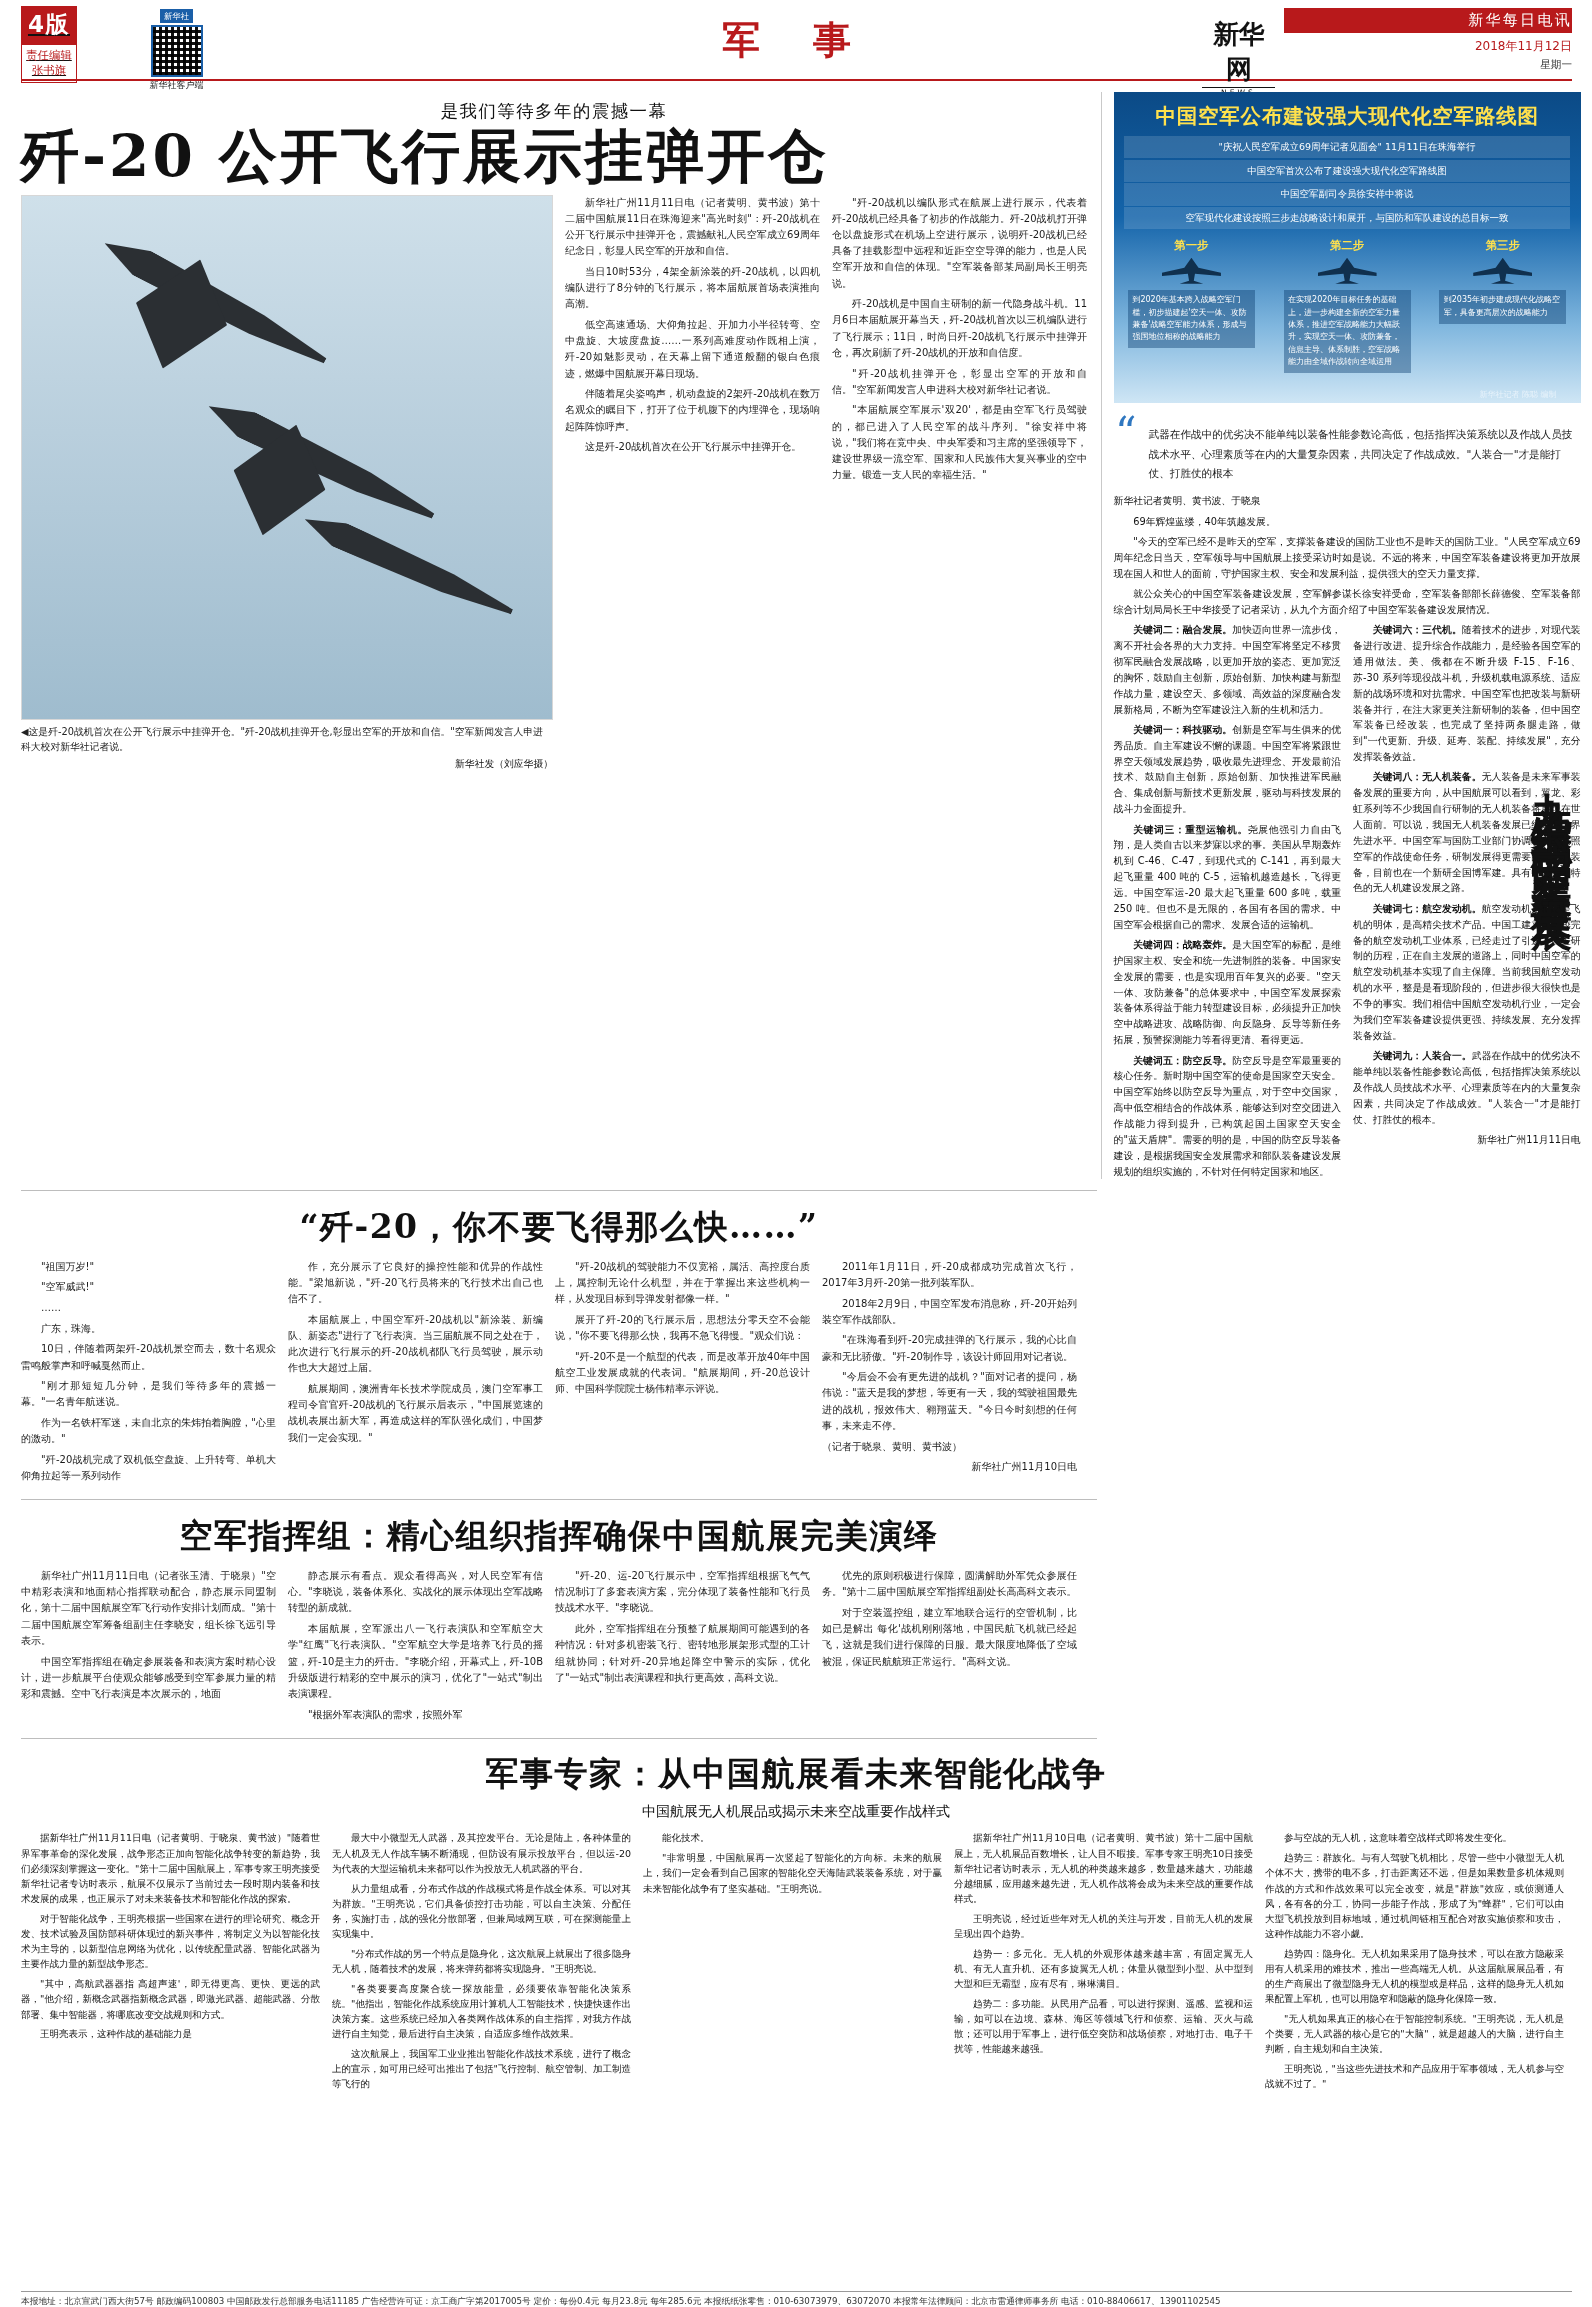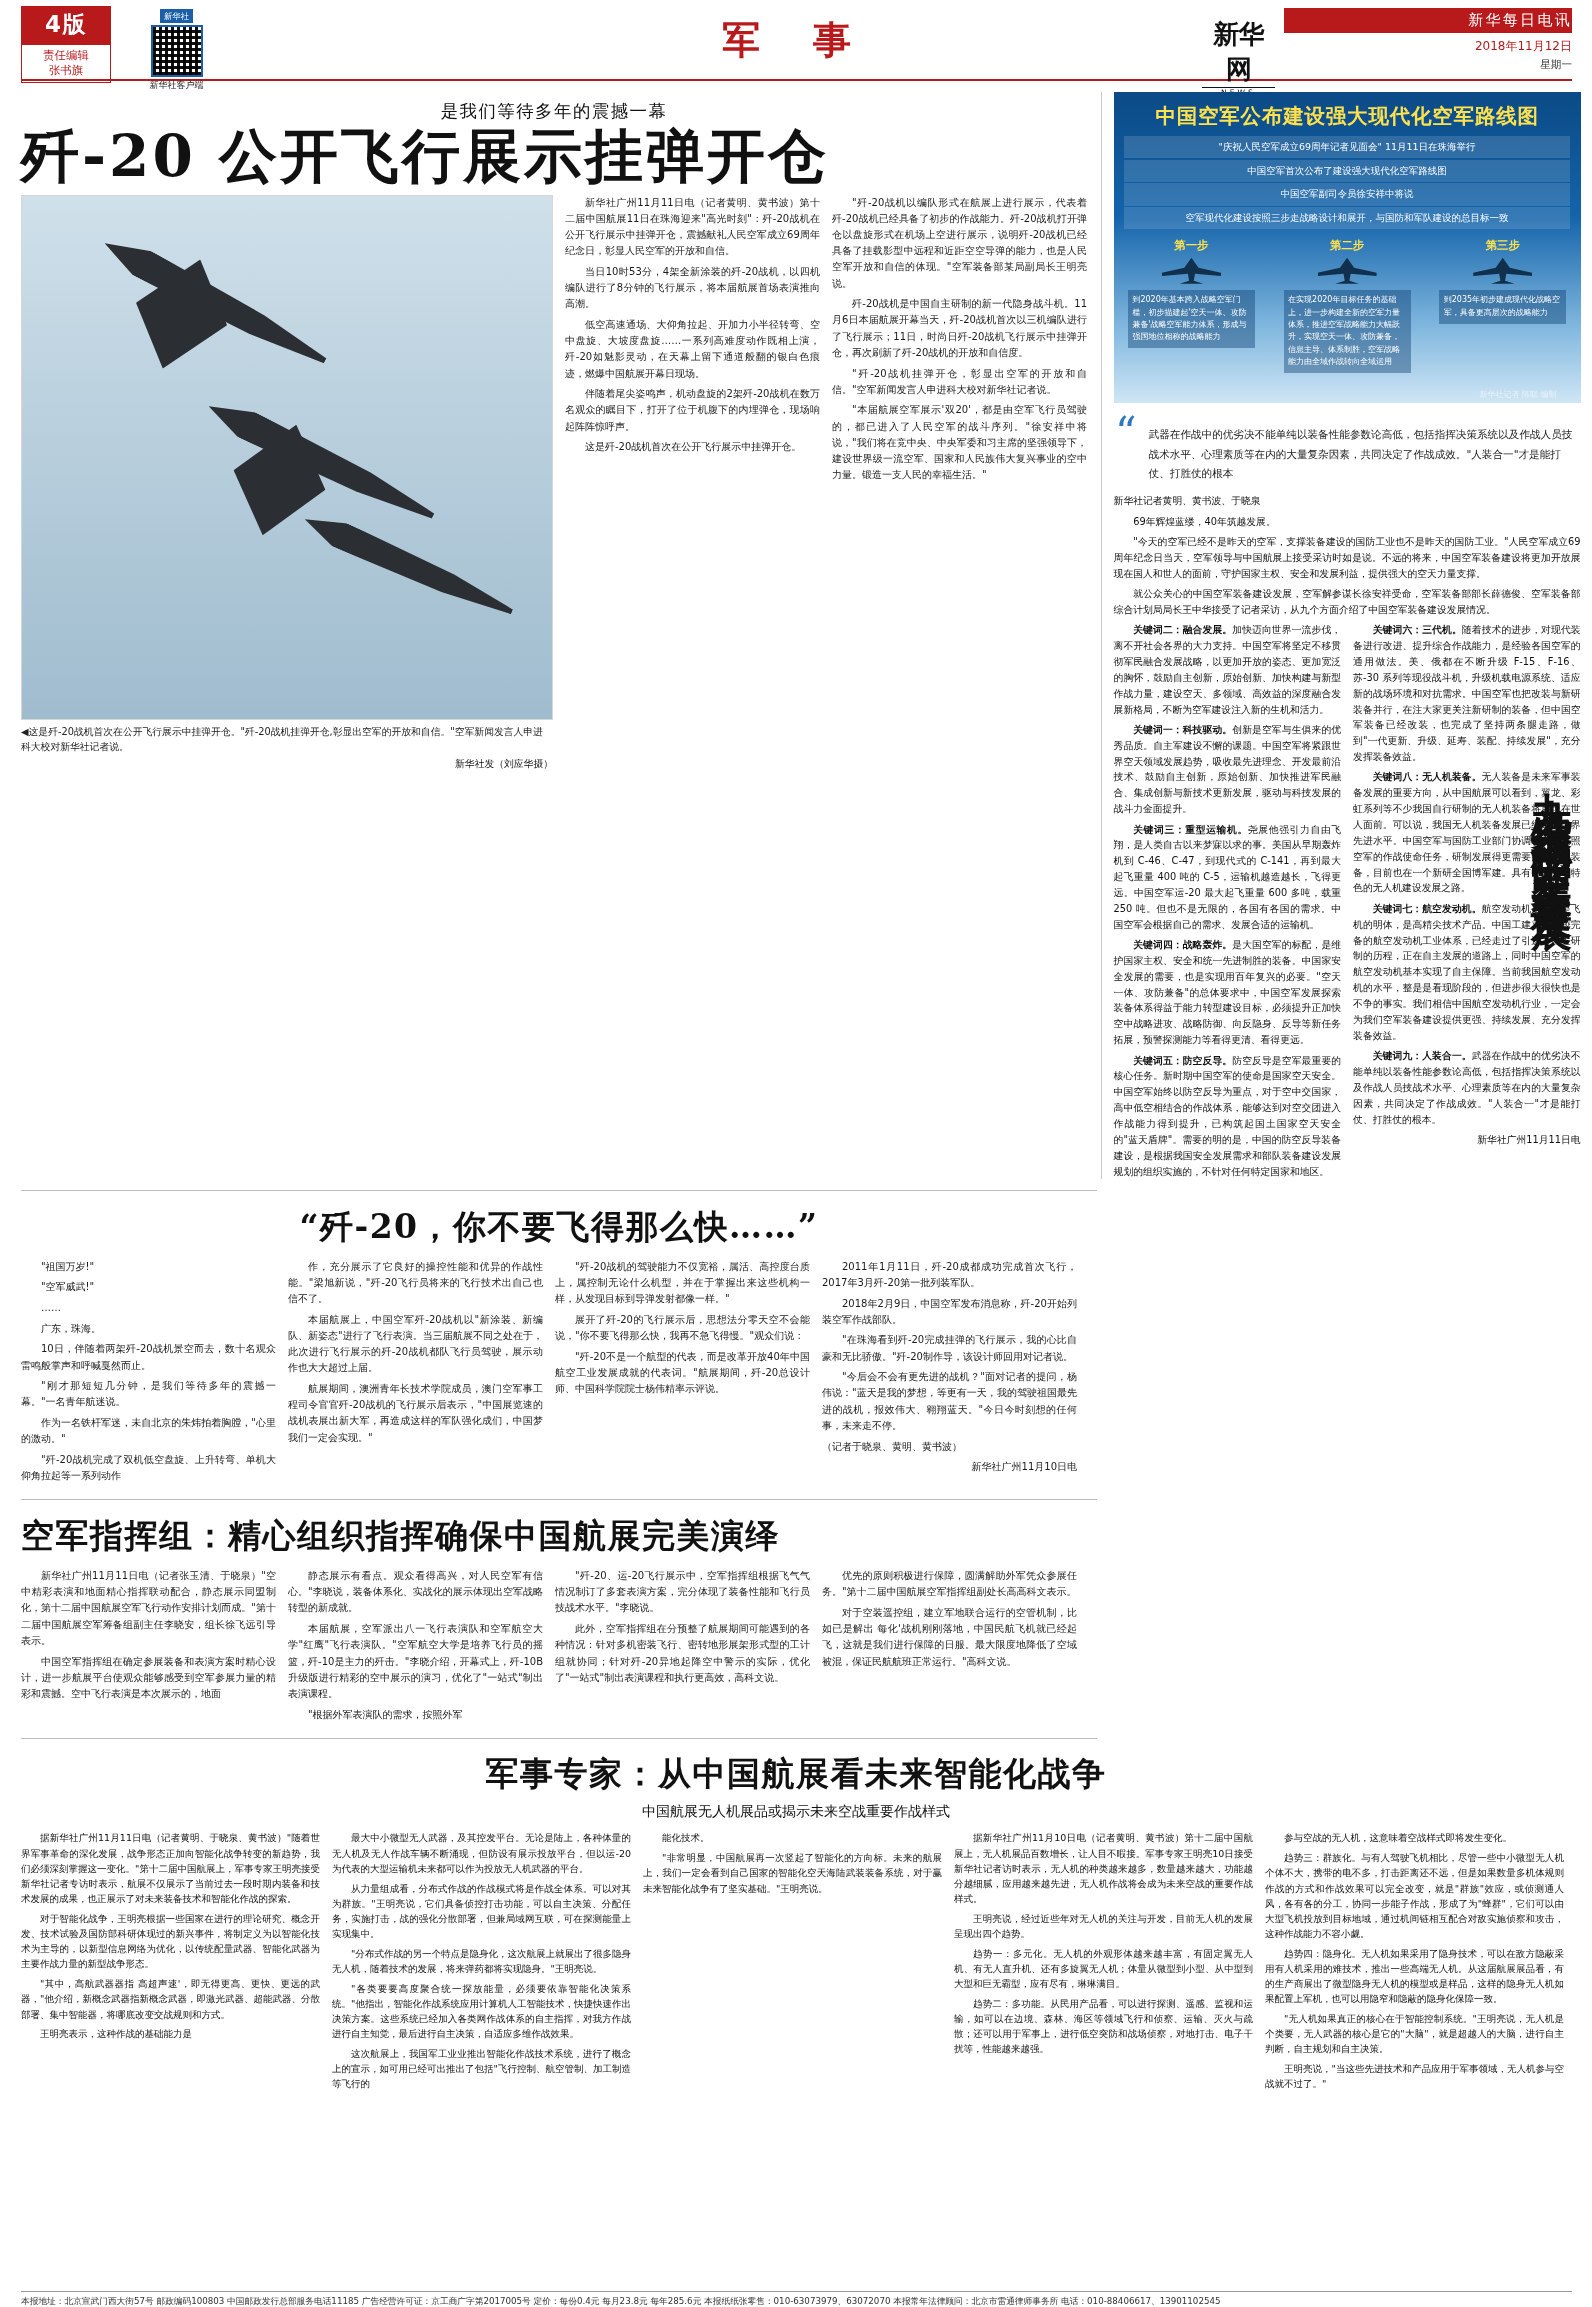--- a/index.html
+++ b/index.html
@@ -1,21 +1,21 @@
 <!DOCTYPE html>
 <html style="font-size:12px"><head>
 <meta charset="utf-8">
 <style>
   html,body{margin:0;padding:0;background:#fff;}
   body{width:1593px;height:2307px;font-family:"DejaVu Sans","Liberation Sans",sans-serif;color:#111;}
   .page{position:relative;width:1593px;height:2307px;box-sizing:border-box;padding:0;}
 
   
   .masthead{position:relative;height:70px;border-bottom:2.3px solid #b8191b;margin:9px 21px 0 21px;}
-  .pagebadge{position:absolute;left:0;top:-3px;width:90px;}
+  .pagebadge{position:absolute;left:0;top:-3px;width:56px;text-decoration:underline;}
   .pagebadge .num{background:#b8191b;color:#fff;font-size:23px;font-weight:bold;text-align:center;padding:3px 0 3.8px 0;letter-spacing:1.5px;}
   .pagebadge .ed{border:0.8px solid #b8191b;color:#b8191b;font-size:11.4px;text-align:center;line-height:1.35;padding:3px 0 3.8px 0;}
   .qrwrap{position:absolute;left:114px;top:-1.5px;width:83px;text-align:center;}
   .qrimg{width:48px;height:48px;margin:0 auto;background:
     repeating-linear-gradient(0deg,#111 0 3px,#fff 3px 6px),
     repeating-linear-gradient(90deg,#111 0 3px,transparent 3px 6px);
     background-blend-mode:multiply;border:2.3px solid #1a5fa8;}
   .qrcap{font-size:9px;color:#222;margin-top:2.3px;}
   .qrtop{font-size:8.3px;color:#fff;background:#1a5fa8;display:inline-block;padding:1.5px 4.5px;margin-bottom:1.5px;}
   .mh-title{position:absolute;left:0;right:0;top:6px;text-align:center;font-size:38px;font-weight:bold;letter-spacing:19.7px;color:#b8191b;font-family:"DejaVu Serif","Liberation Serif",serif;}
@@ -58,21 +58,21 @@
   .step .d{font-size:8px;line-height:1.55;text-align:left;background:rgba(10,60,110,.42);padding:4.5px;}
   .poster .pcred{position:absolute;right:24px;bottom:3px;font-size:8px;color:#e8f3fb;}
 
   .quotebox{margin-top:10.6px;position:relative;padding:12px 4.5px 3px 35px;font-size:10.6px;line-height:1.85;color:#1b1b1b;}
   .quotemark{position:absolute;left:1.5px;top:3px;font-size:42px;color:#2f77c0;font-family:"DejaVu Serif","Liberation Serif",serif;line-height:.8;}
   .byline{font-size:9.8px;margin:7.6px 0 6px 0;}
 
   
   .vtitle{position:absolute;right:0;top:667px;width:97px;writing-mode:vertical-rl;text-orientation:upright;font-size:41px;font-weight:bold;letter-spacing:7.6px;font-family:"DejaVu Serif","Liberation Serif",serif;line-height:1.02;}
 
-  .sec-title{font-size:33px;font-weight:bold;font-family:"DejaVu Serif","Liberation Serif",serif;letter-spacing:1.5px;margin:13.6px 0 9px 0;}
+  .sec-title{font-size:33px;font-weight:bold;font-family:"DejaVu Serif","Liberation Serif",serif;letter-spacing:1.5px;margin:13.6px 0 9px 0;text-align:center;}
   .sec-title.center{text-align:center;}
   .sec-sub{text-align:center;font-size:14px;margin:-3px 0 9px 0;}
   .hr{border-top:0.8px solid #bdbdbd;margin:10.6px 0;}
 
   .cols4{display:flex;gap:12px;}
   .cols4 > div{width:255px;}
 
   .rail{width:467px;font-size:9.8px;line-height:1.62;text-align:justify;}
   .rail p{margin:0 0 4.5px 0;text-indent:2em;}
   .kw{font-weight:bold;}

